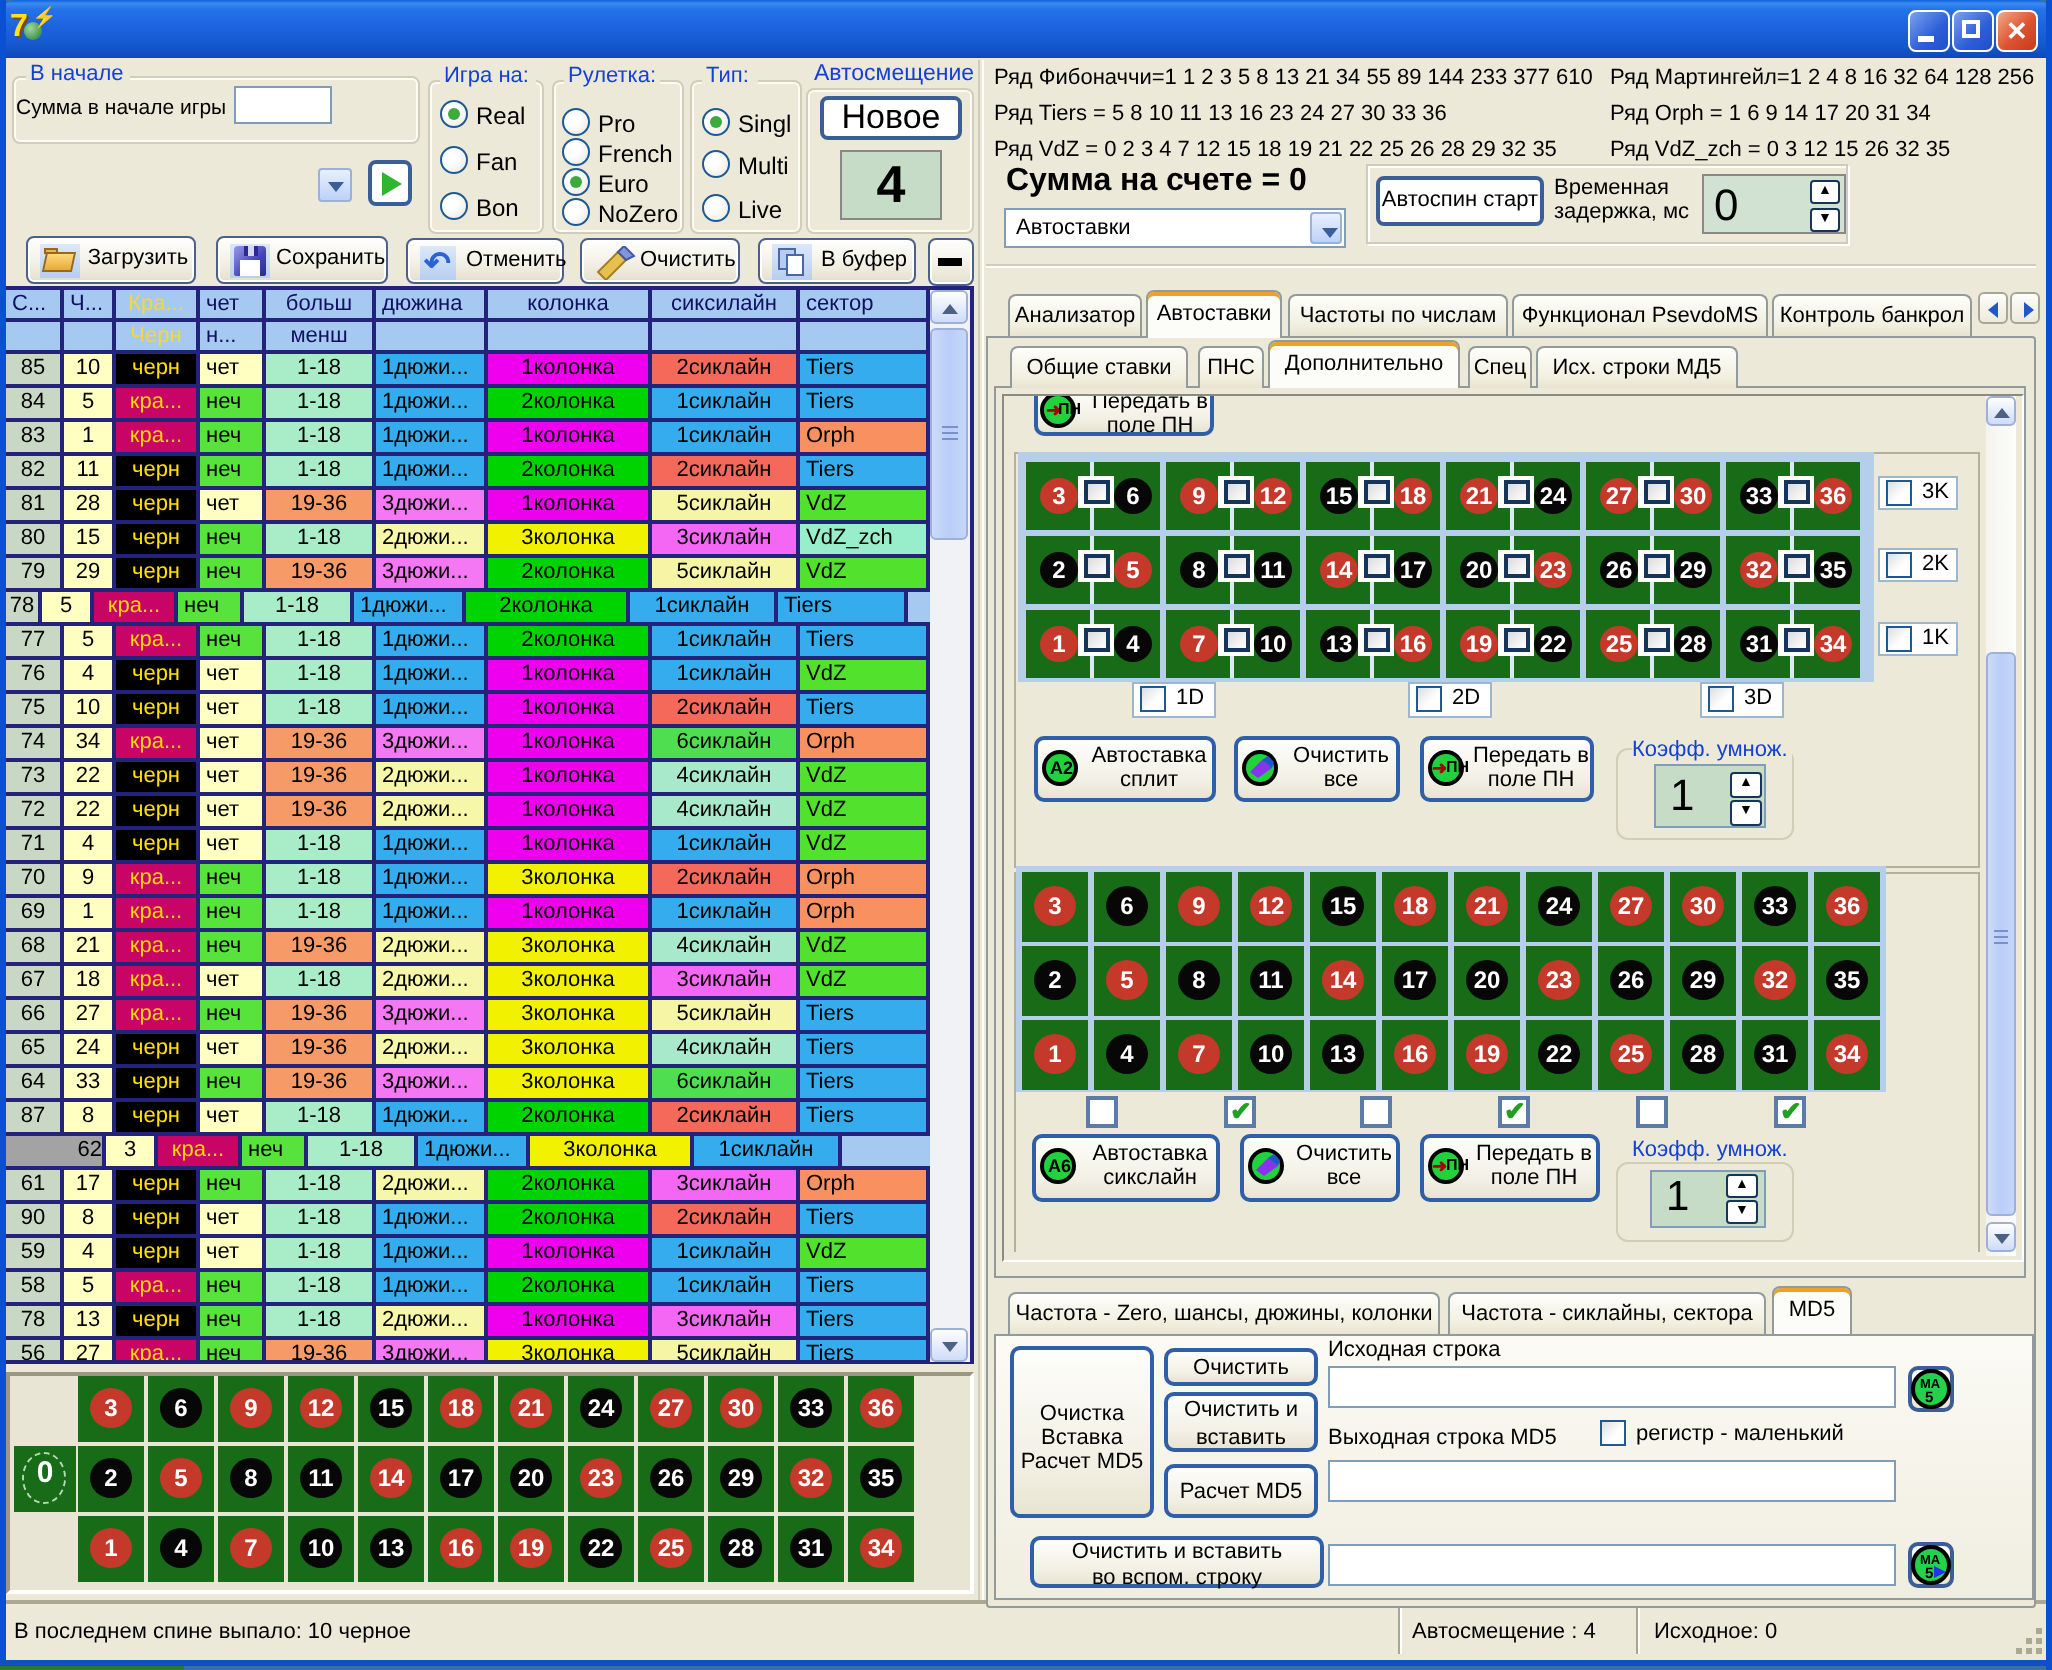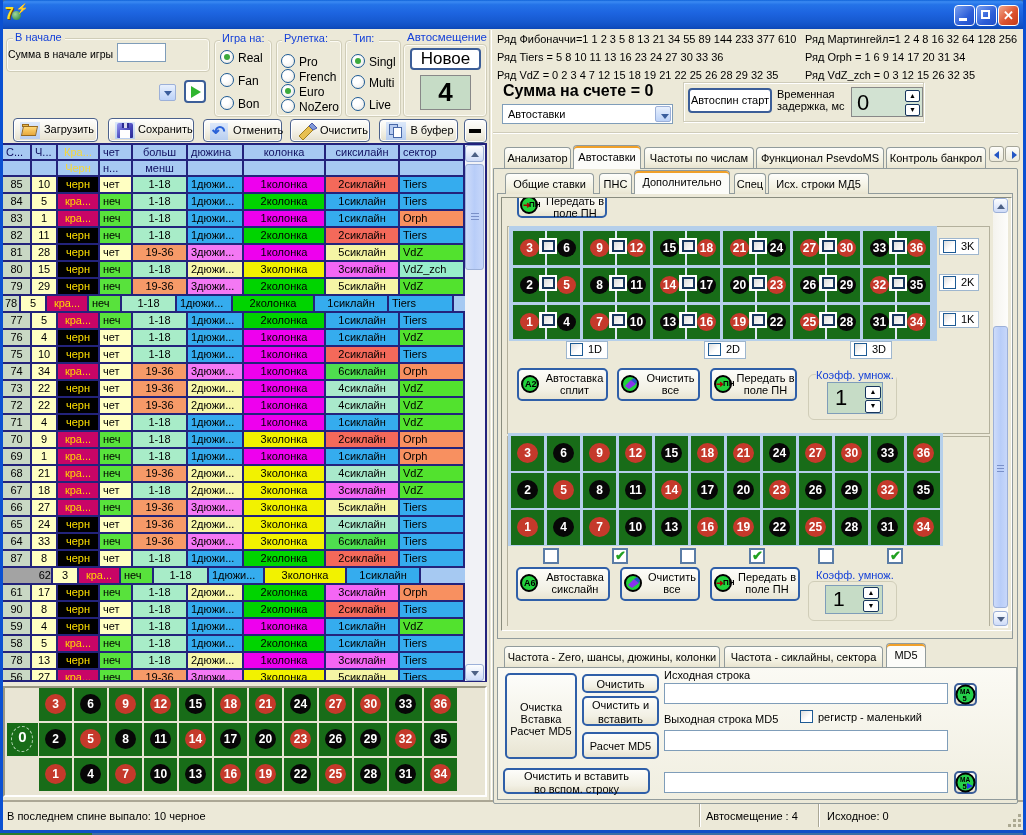--- a/index.html
+++ b/index.html
@@ -954,21 +954,21 @@
 <div class="abs" style="left:494px;top:638px;width:520px;height:133px;border:1px solid #919b9c;background:linear-gradient(180deg,#fbfaf4,#f0eee0);"></div>
 <div class="tab" style="left:501px;top:617px;width:216px;height:21px;overflow:hidden;">Частота - Zero, шансы, дюжины, колонки</div>
 <div class="tab" style="left:721px;top:617px;width:159px;height:21px;overflow:hidden;">Частота - сиклайны, сектора</div>
 <div class="tabsel" style="left:883px;top:614px;width:40px;height:24px;overflow:hidden;">MD5</div>
 <div class="ebtn" style="left:502px;top:644px;width:72px;height:86px;">
         <span style="position:absolute;left:0;right:0;top:26px;">Очистка<br>Вставка<br>Расчет MD5</span>
       </div>
 <div class="ebtn" style="left:579px;top:645px;width:77px;height:19px;line-height:17px;">Очистить</div>
 <div class="ebtn" style="left:579px;top:667px;width:77px;height:30px;line-height:14px;">Очистить и<br>вставить</div>
 <div class="ebtn" style="left:579px;top:703px;width:77px;height:27px;line-height:25px;">Расчет MD5</div>
-<div class="ebtn" style="left:500px;top:739px;width:147px;height:26px;line-height:13px;">Очистить и  вставить<br>во вспом. строку</div>
+<div class="ebtn" style="left:512px;top:739px;width:147px;height:26px;line-height:13px;">Очистить и  вставить<br>во вспом. строку</div>
 <div class="abs" style="left:661px;top:640px;width:150px;height:13px;">Исходная строка</div>
 <div class="inp abs" style="left:661px;top:654px;width:284px;height:21px;"></div>
 <div class="ebtn" style="left:951px;top:654px;width:23px;height:23px;border-color:#3c5e98;border-radius:5px;"></div>
 <div class="abs" style="left:952px;top:655px;width:21px;height:21px;"><svg width="21" height="21">
           <circle cx="10.5" cy="10.5" r="9" fill="#25d04a" stroke="#000" stroke-width="2"></circle>
           <text x="5" y="10" font-size="6.5" font-weight="bold" fill="#000">MA</text>
           <text x="7.5" y="17" font-size="7.5" font-weight="bold" fill="#000">5</text>
         </svg></div>
 <div class="abs" style="left:661px;top:684px;width:150px;height:13px;">Выходная строка MD5</div>
 <div class="cb" style="left:797px;top:681px;width:13px;height:13px;"></div>

